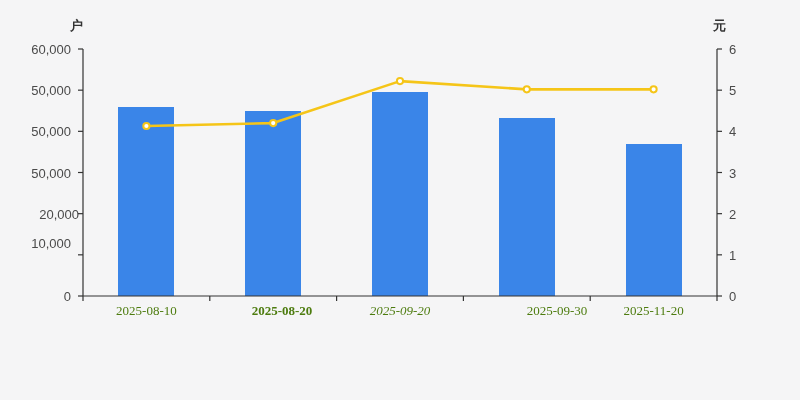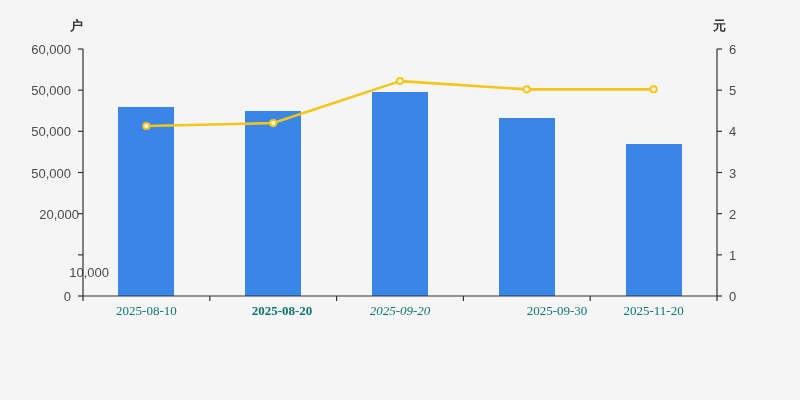--- a/index.html
+++ b/index.html
@@ -36,21 +36,21 @@
     color: #4a4a4a;
     white-space: nowrap;
     font-family: Liberation Sans, sans-serif;
   }
   .tick-label.left  { text-align: right;  transform: translate(-100%, -50%); }
   .tick-label.right { text-align: left;   transform: translate(0, -50%); }
 
   .cat-label {
     position: absolute;
     font-size: 13px;
-    color: #0f766e;
+    color: #4d7c0f;
     white-space: nowrap;
     transform: translateX(-50%);
     top: 303px;
     font-family: "Liberation Serif", "DejaVu Serif", serif;
   }
 
   .bar {
     position: absolute;
     background: #3a85e8;
   }
@@ -74,21 +74,21 @@
 
   <div id="bars-layer">
       <div class="bar" style="left: 118.4px; top: 107.457px; width: 56px; height: 188.543px; background: rgb(58, 133, 232);"></div>
       <div class="bar" style="left: 245.2px; top: 111.162px; width: 56px; height: 184.838px; background: rgb(58, 133, 232);"></div>
       <div class="bar" style="left: 372px; top: 91.8133px; width: 56px; height: 204.187px; background: rgb(58, 133, 232);"></div>
       <div class="bar" style="left: 498.8px; top: 118.16px; width: 56px; height: 177.84px; background: rgb(58, 133, 232);"></div>
       <div class="bar" style="left: 625.6px; top: 143.683px; width: 56px; height: 152.317px; background: rgb(58, 133, 232);"></div>
     </div>
   <div id="left-ticks">
       <div class="tick-label left" style="top: 296px; left: 71px;">0</div>
-      <div class="tick-label left" style="top: 272px; left: 71px; margin-left: 38px;">10,000</div>
+      <div class="tick-label left" style="top: 243px; left: 71px;">10,000</div>
       <div class="tick-label left" style="top: 213.667px; left: 71px; margin-left: 8px;">20,000</div>
       <div class="tick-label left" style="top: 172.5px; left: 71px;">50,000</div>
       <div class="tick-label left" style="top: 131.333px; left: 71px;">50,000</div>
       <div class="tick-label left" style="top: 90.1667px; left: 71px;">50,000</div>
       <div class="tick-label left" style="top: 49px; left: 71px;">60,000</div>
     </div>
   <div id="right-ticks">
       <div class="tick-label right" style="top: 296px; left: 729px;">0</div>
       <div class="tick-label right" style="top: 254.833px; left: 729px;">1</div>
       <div class="tick-label right" style="top: 213.667px; left: 729px;">2</div>

